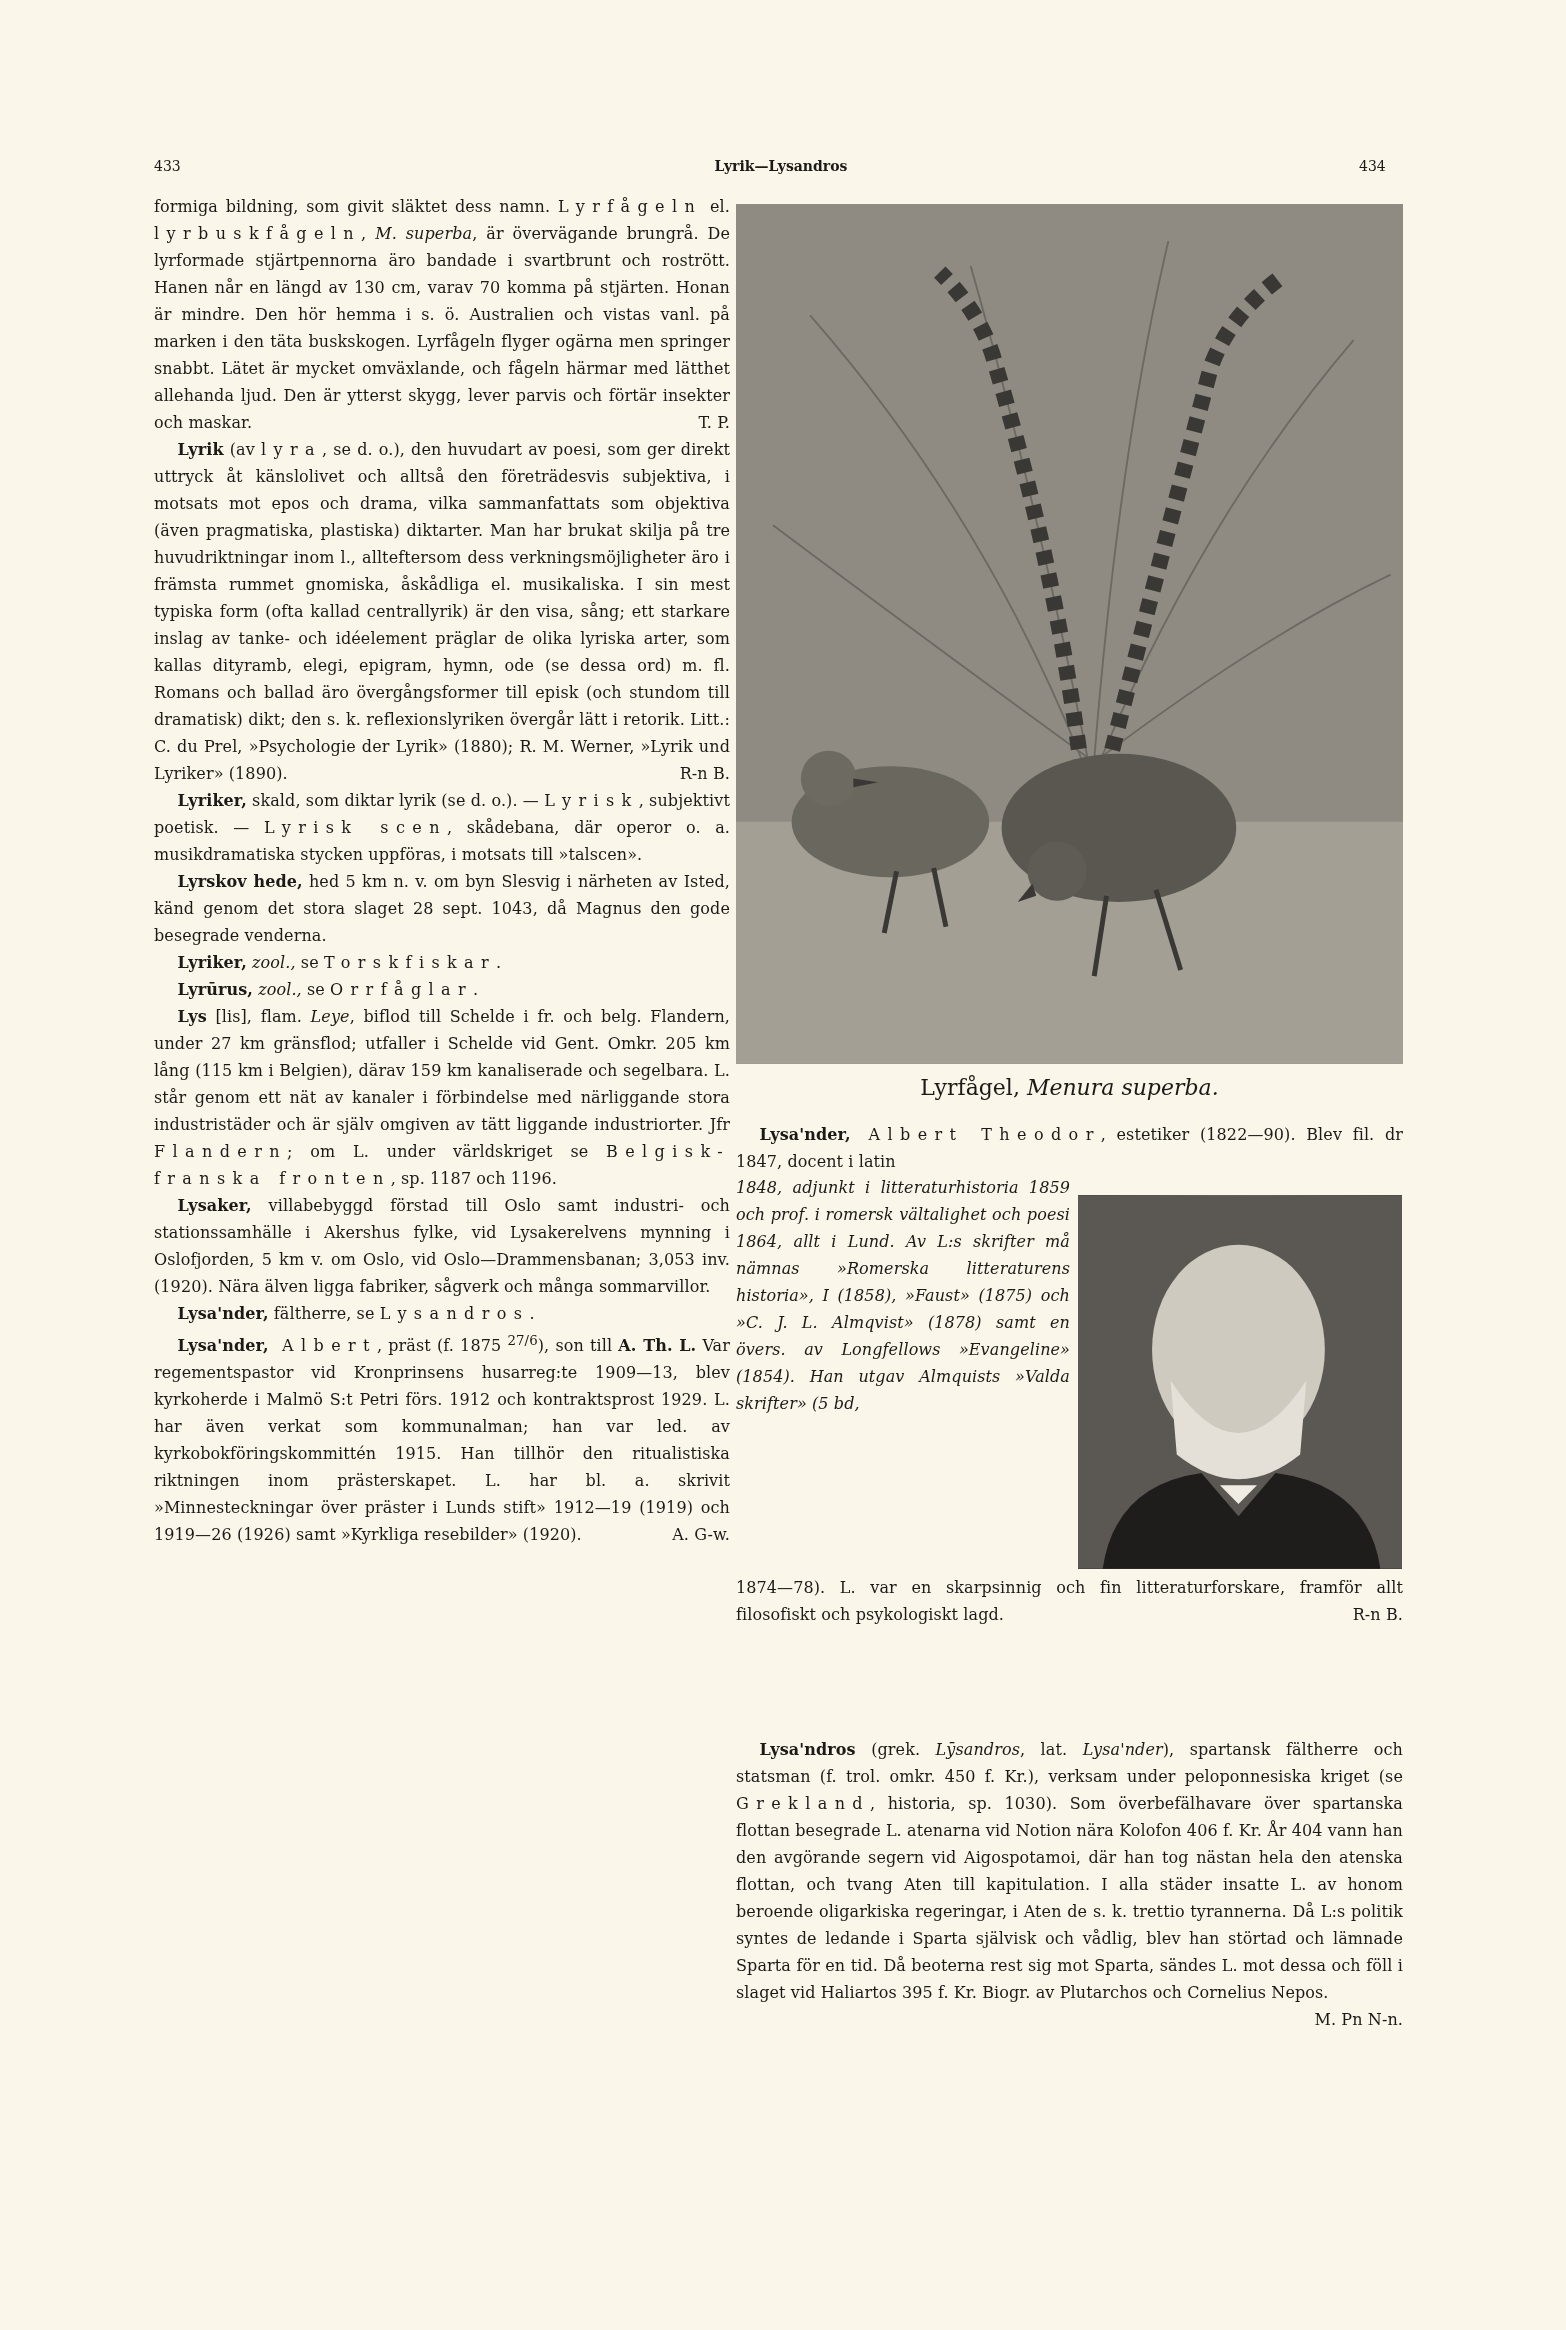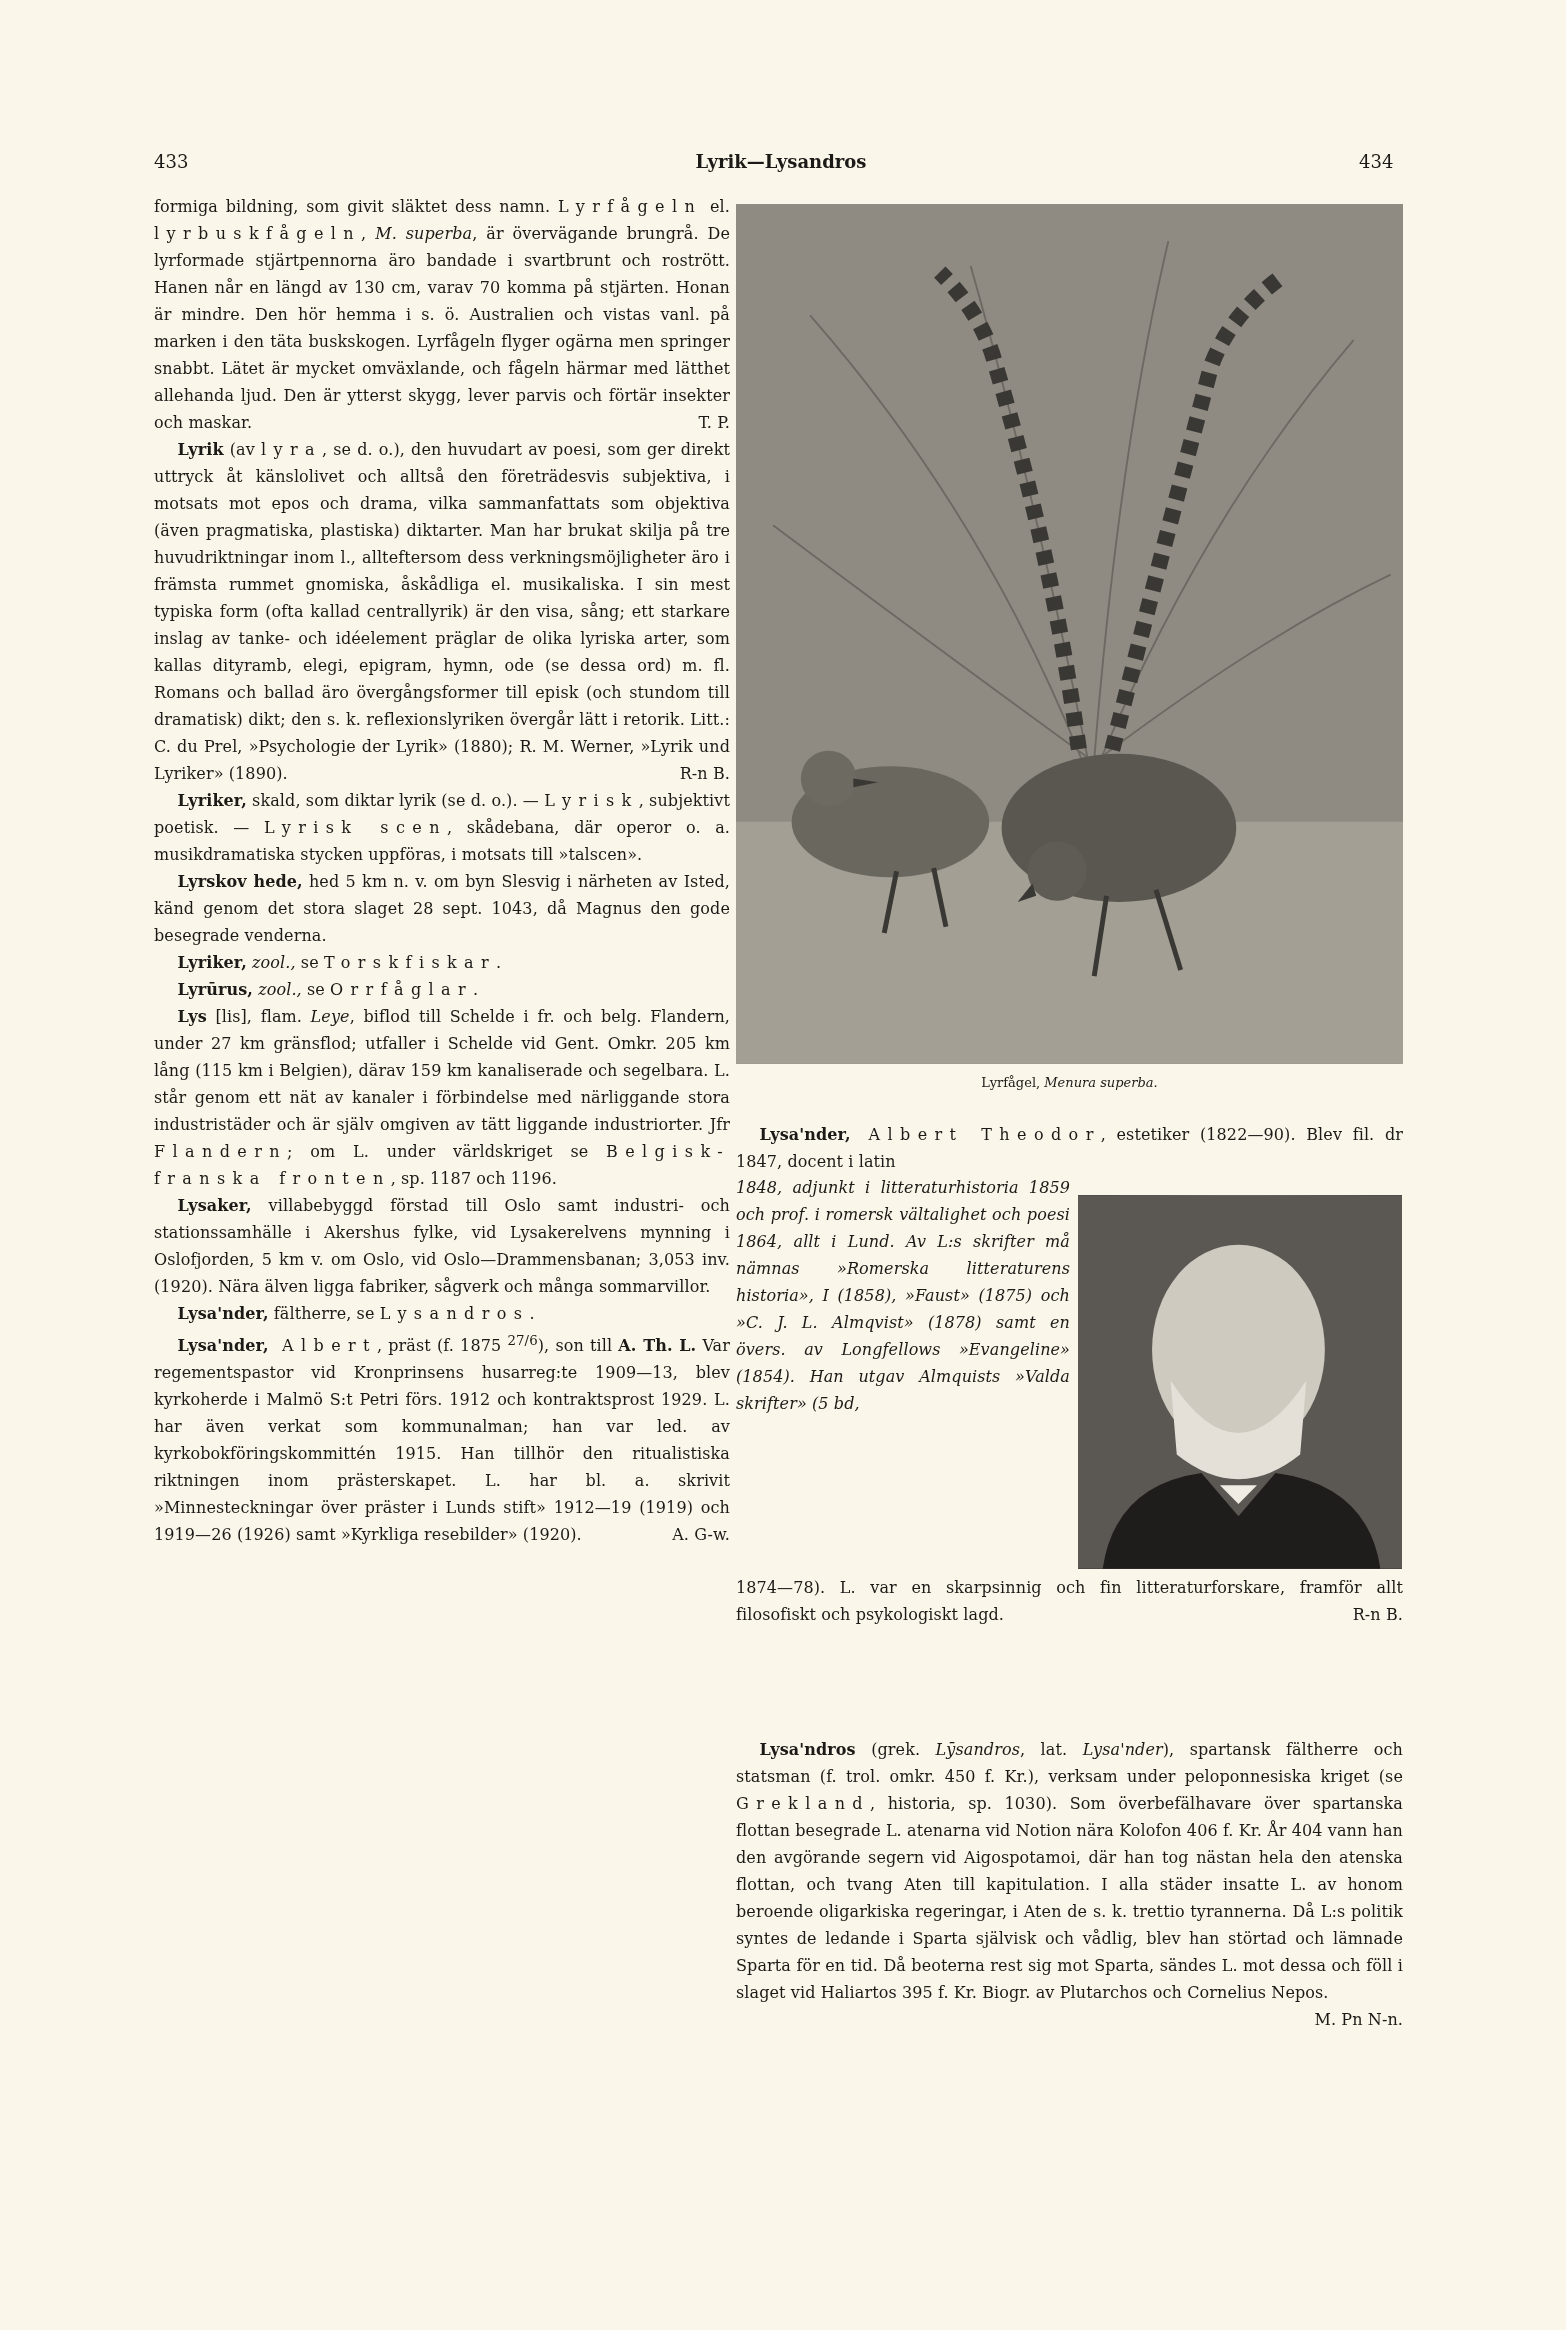--- a/index.html
+++ b/index.html
@@ -1,35 +1,35 @@
 <!DOCTYPE html>
 <html style="font-size:10px"><head>
 <meta charset="utf-8">
 <style>
   html,body{margin:0;padding:0;}
   body{width:1567px;height:2330px;background:#fbf6ea;position:relative;overflow:hidden;
        font-family:"DejaVu Serif","Liberation Serif",serif;color:#1c1a17;}
-  .hdr{position:absolute;top:151px;font-size:18px;font-family:"DejaVu Serif",serif;}
+  .hdr{position:absolute;top:158px;font-size:14px;font-family:"DejaVu Serif",serif;}
   .hdr-left{left:154px;}
   .hdr-center{left:605px;width:352px;text-align:center;font-weight:bold;}
   .hdr-right{left:1359px;}
   .col{position:absolute;font-size:16px;line-height:27px;text-align:justify;
        hyphens:manual;letter-spacing:0.1px;}
   .col-left{left:154px;top:193px;width:576px;}
   .col-right{left:736px;width:667px;}
   .p{margin:0;text-indent:0;}
   .entry{margin:0;text-indent:23.5px;}
   .b{font-weight:bold;}
   .i{font-style:italic;}
   .sp{letter-spacing:7.4px;}
   .sig{float:right;}
   .figure{position:absolute;left:736px;top:204px;width:667px;height:860px;
           background:linear-gradient(180deg,#9c9890 0%,#8b877e 40%,#76736b 70%,#8e8a80 100%);
           overflow:hidden;}
-  .caption{position:absolute;left:736px;top:1075px;width:667px;text-align:center;font-size:13px;}
+  .caption{position:absolute;left:736px;top:1075px;width:667px;text-align:center;font-size:22px;}
   .portrait{position:absolute;left:1078px;top:1195px;width:324px;height:374px;
             background:radial-gradient(ellipse at 50% 40%,#d9d5cc 0%,#a9a59c 30%,#56534d 60%,#2a2826 100%);overflow:hidden;}
   .lys-top{top:1121px;}
   .lys-wrap{top:1174px;width:334px;font-style:italic;}
   .lys-after{top:1574px;}
   .lysandros{top:1736px;}
 </style>
 </head>
 <body>
 

